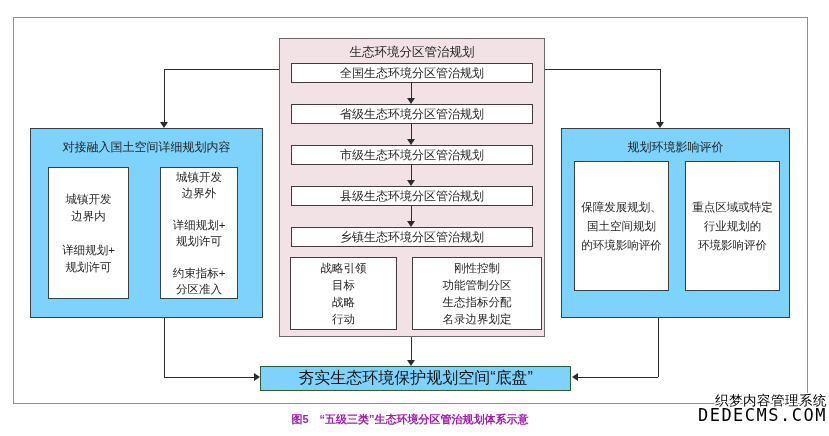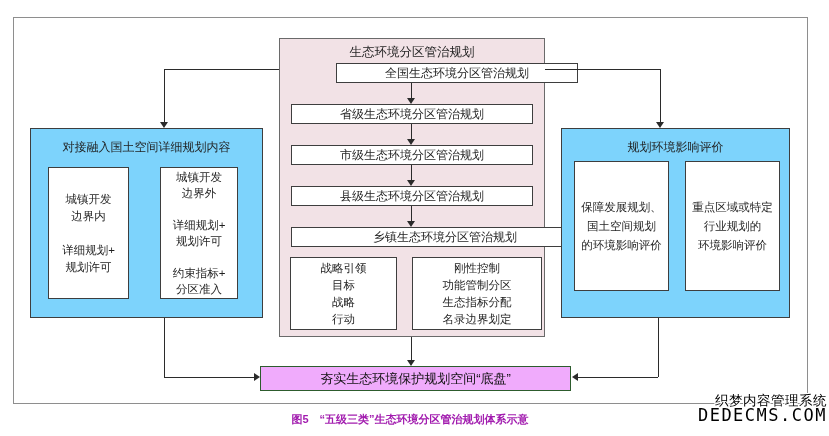--- a/index.html
+++ b/index.html
@@ -7,21 +7,21 @@
   .stage{position:relative;width:829px;height:436px;background:#fff;overflow:hidden;}
 
   .frame{position:absolute;left:13px;top:17px;width:793px;height:385px;border:1px solid #8e8e8e;}
 
   
   .pink-panel{position:absolute;left:279px;top:38px;width:264px;height:297px;
     background:#f2e2e6;border:1px solid #6a6a6a;}
   .pink-title{position:absolute;top:5px;left:0;width:100%;text-align:center;font-size:12.5px;}
   .level-box{position:absolute;left:11px;width:240px;height:18px;background:#fff;
     border:1px solid #3e3e3e;display:flex;align-items:center;justify-content:center;font-size:12px;}
-  .lv0{top:24px;margin-left:45px;} .lv1{top:65px;} .lv2{top:106px;} .lv3{top:147px;} .lv4{top:188px;padding-left:33px;}
+  .lv0{top:24px;} .lv1{top:65px;} .lv2{top:106px;} .lv3{top:147px;} .lv4{top:188px;}
   .duo-box{position:absolute;top:218px;height:71px;background:#fff;border:1px solid #3e3e3e;
     display:flex;align-items:center;justify-content:center;text-align:center;
     white-space:pre-line;font-size:11.5px;line-height:17px;}
   .duo-left{left:10px;width:105px;}
   .duo-right{left:132px;width:128px;}
 
   
   .gray-panel{position:absolute;top:128px;height:188px;background:#7dd3fc;border:1px solid #3e3e3e;}
   .gray-left{left:30px;width:231px;}
   .gray-right{left:561px;width:227px;}
@@ -29,22 +29,22 @@
   .inner-box{position:absolute;background:#fff;border:1px solid #3e3e3e;
     display:flex;align-items:center;justify-content:center;text-align:center;
     white-space:pre-line;font-size:11.5px;}
   .gl-a{left:17px;top:38px;width:79px;height:130px;line-height:17px;}
   .gl-b{left:129px;top:38px;width:76px;height:130px;line-height:16px;}
   .gr-a{left:12px;top:32px;width:93px;height:128px;line-height:19px;}
   .gr-b{left:123px;top:32px;width:93px;height:128px;line-height:19px;}
 
   
   .green-bar{position:absolute;left:260px;top:366px;width:309px;height:23px;
-    background:#f0abfc;border:1.5px solid #2d5c2d;display:flex;align-items:center;
-    justify-content:center;font-size:13px;color:#111;}
+    background:#7dd3fc;border:1.5px solid #2d5c2d;display:flex;align-items:center;
+    justify-content:center;font-size:16px;color:#111;}
 
   
   .hline,.vline{position:absolute;background:#2b2b2b;}
   .hline{height:1px;} .vline{width:1px;}
   .v-arrow{position:absolute;width:1px;background:#2b2b2b;}
   .v-arrow::after{content:"";position:absolute;left:-4px;bottom:-6px;width:0;height:0;
     border-left:4px solid transparent;border-right:4px solid transparent;border-top:6px solid #2b2b2b;}
   .h-arrow-right{position:absolute;height:1px;background:#2b2b2b;}
   .h-arrow-right::after{content:"";position:absolute;right:-6px;top:-4px;width:0;height:0;
     border-top:4px solid transparent;border-bottom:4px solid transparent;border-left:6px solid #2b2b2b;}

